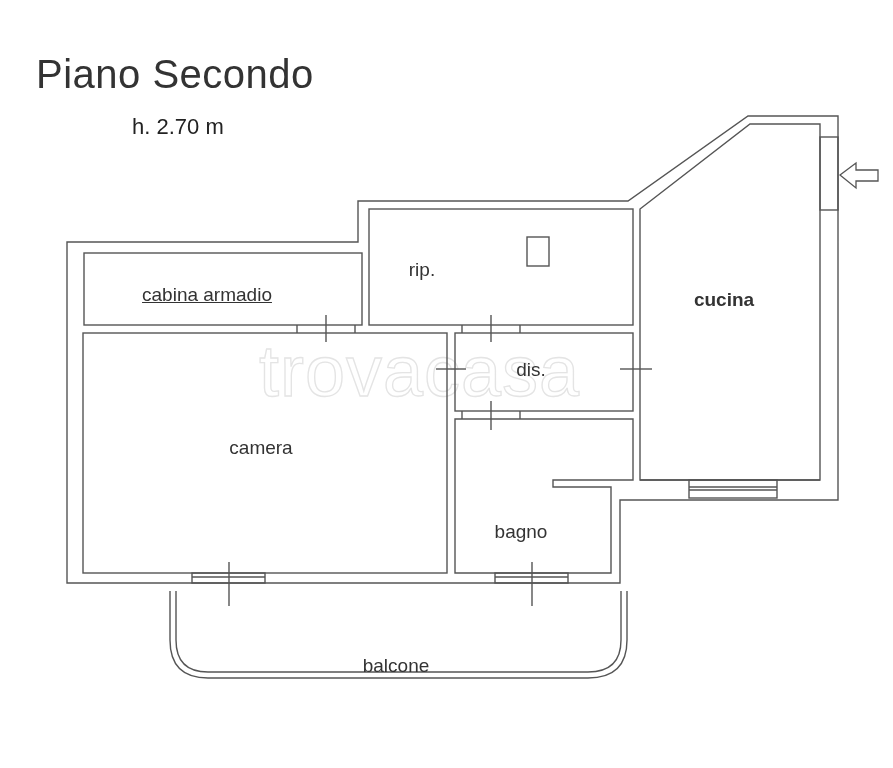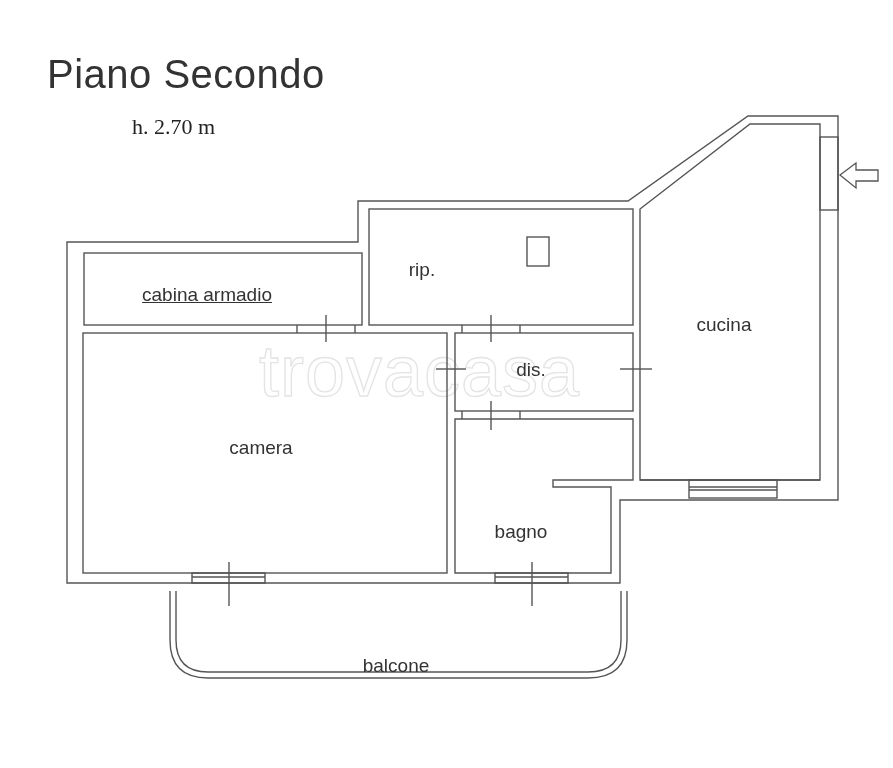--- a/index.html
+++ b/index.html
@@ -1,24 +1,24 @@
 <!DOCTYPE html>
 <html><head>
   <meta charset="utf-8">
   <style>
     html, body { margin: 0; padding: 0; background: #ffffff; }
     body { width: 893px; height: 768px; position: relative; overflow: hidden; }
     .title {
-      position: absolute; left: 47px; top: 52px;
+      position: absolute; left: 36px; top: 52px;
       font-family: "Liberation Sans", sans-serif; font-size: 40px; color: #333333;
       letter-spacing: 0.5px; white-space: nowrap;
     }
     .subtitle {
       position: absolute; left: 132px; top: 114px;
-      font-family: Liberation Serif, serif; font-size: 22px; color: #222222;
+      font-family: Liberation Sans, sans-serif; font-size: 22px; color: #222222;
       white-space: nowrap;
     }
     svg.plan { position: absolute; left: 0; top: 0; }
     .room-label {
       position: absolute; font-family: "Liberation Sans", sans-serif; font-size: 19px;
       color: #333333; white-space: nowrap; transform: translate(-50%, -50%);
     }
     .watermark {
       position: absolute; left: 246px; top: 330px;
       font-family: "Liberation Sans", sans-serif; font-size: 72px; color: transparent;
@@ -97,17 +97,17 @@
 
     <path d="M170,591 L170,640 Q170,678 208,678 L588,678 Q627,678 627,640 L627,591"></path>
     <path d="M176,591 L176,640 Q176,672 208,672 L588,672 Q621,672 621,640 L621,591"></path>
   </g>
 
   <path d="M840,175 L856,163 L856,170 L878,170 L878,181 L856,181 L856,188 Z" fill="#ffffff" stroke="#555555" stroke-width="1.3"></path>
 </svg>
 
 <div class="room-label" style="left:207px; top:295px;text-decoration:underline;">cabina armadio</div>
 <div class="room-label" style="left:422px; top:270px;">rip.</div>
-<div class="room-label" style="left:724px; top:325px;">cucina</div>
+<div class="room-label" style="left:724px; top:300px;font-weight:bold;">cucina</div>
 <div class="room-label" style="left:531px; top:370px;text-align:center;">dis.</div>
 <div class="room-label" style="left:246px; top:448px;margin-left:15px;">camera</div>
 <div class="room-label" style="left:521px; top:532px;">bagno</div>
 <div class="room-label" style="left:396px; top:631px;margin-top:35px;">balcone</div>
 
 </body></html>

